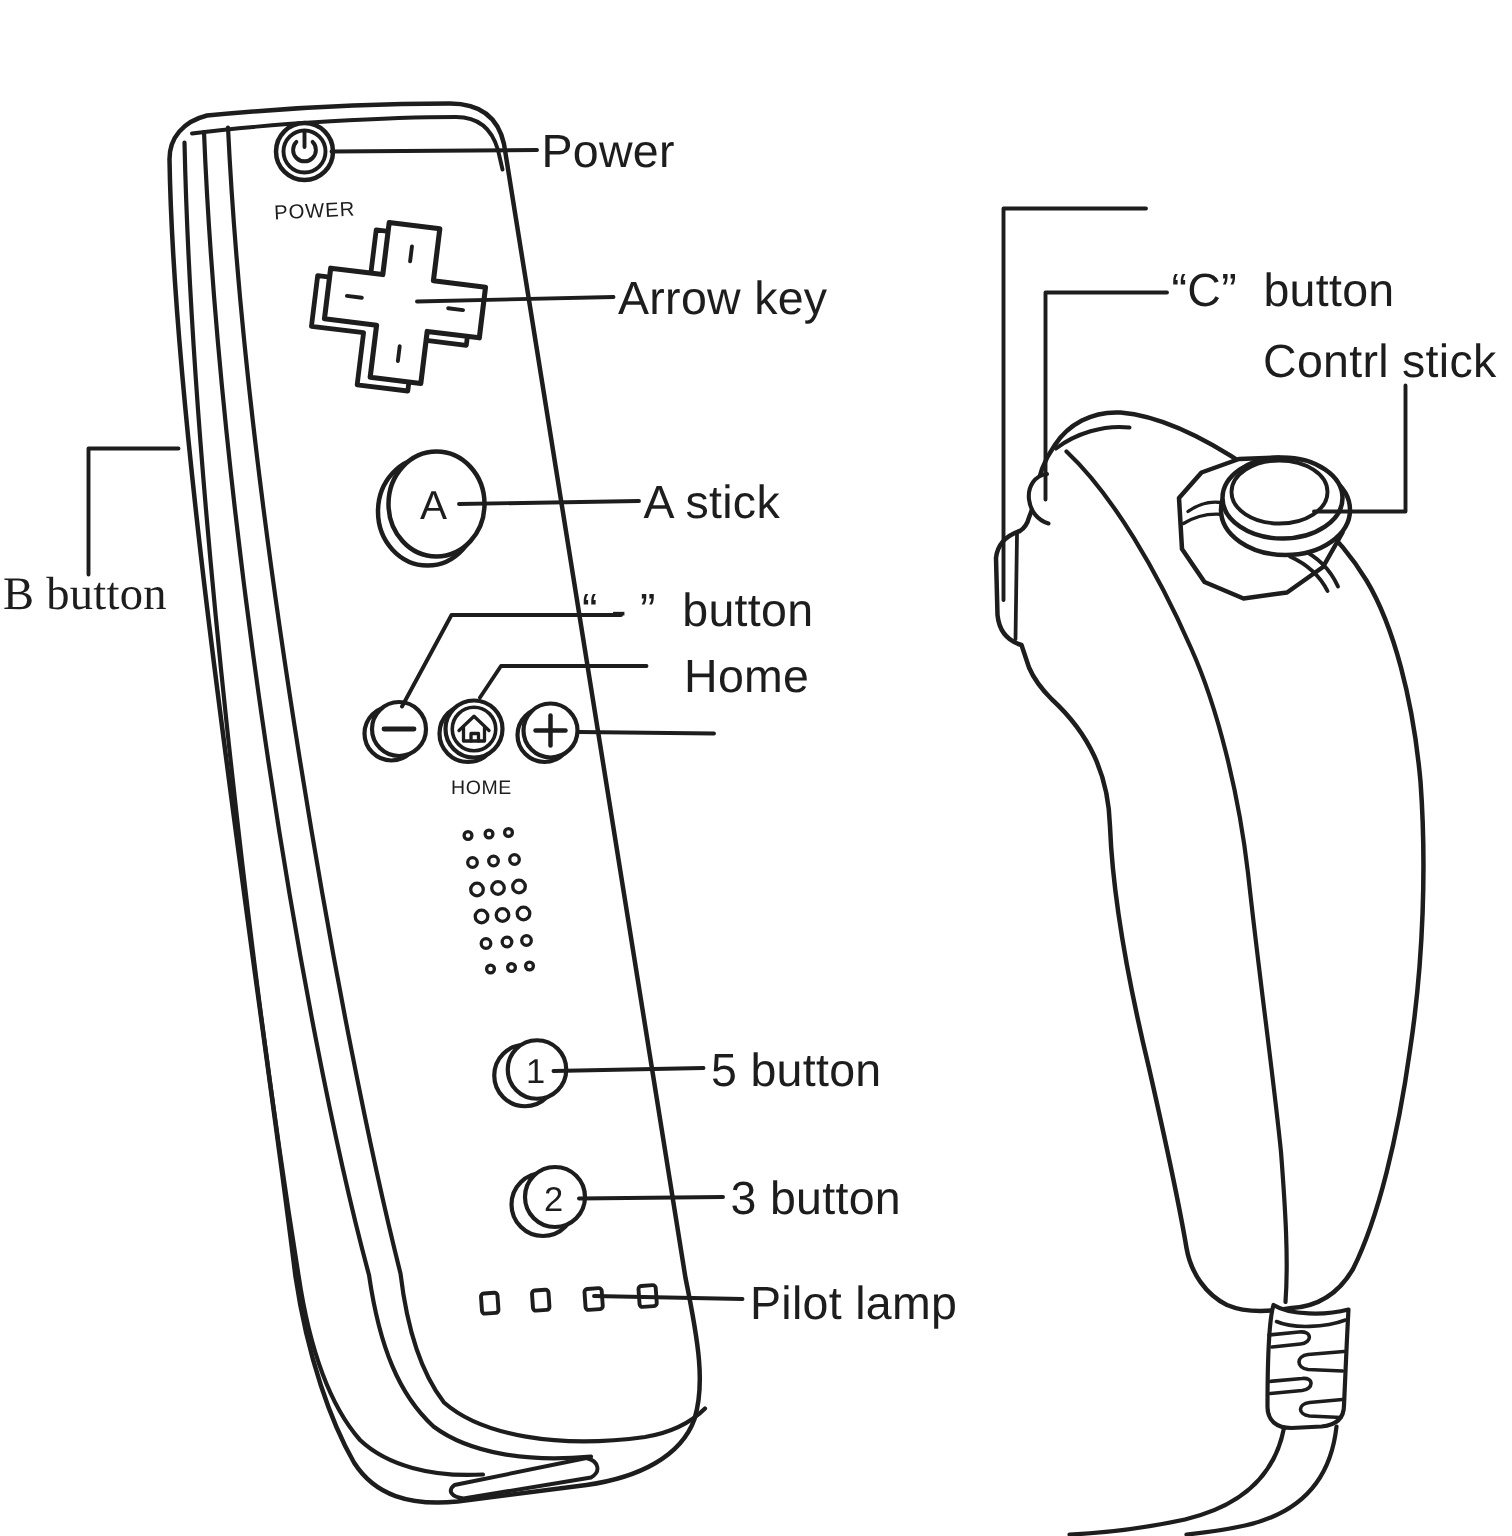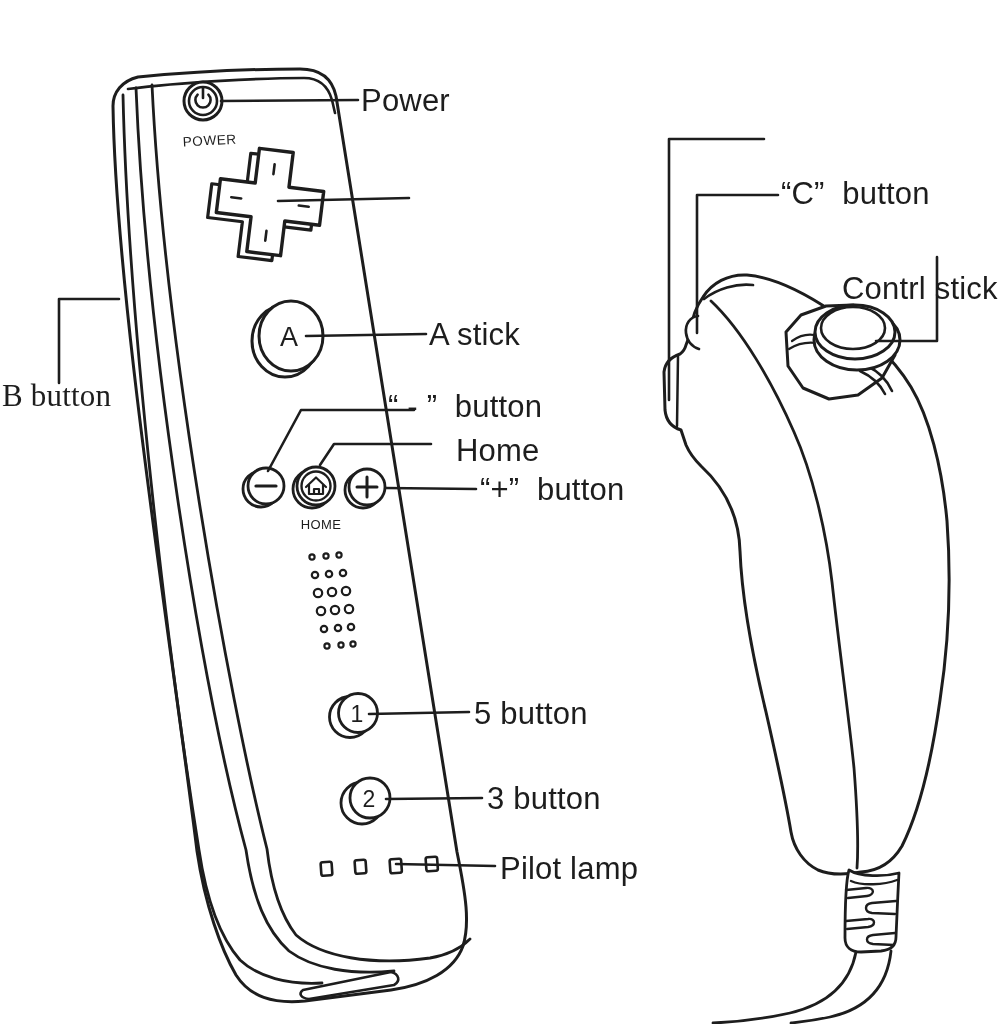--- a/index.html
+++ b/index.html
@@ -193,24 +193,24 @@
       <path d="M 369,714 L 469,712"></path>
       <path d="M 386,799 L 482,798"></path>
       <path d="M 396,864 L 495,866"></path>
       <path d="M 764,139 L 669,139 L 669,400"></path>
       <path d="M 778,195 L 697,195 L 697,333"></path>
       <path d="M 937,257 L 937,341 L 876,341"></path>
     </g>
   </svg>
 
   <div class="callout" style="left:361px;top:84px;">Power</div>
+  <div class="callout" style="left:412px;top:182px;">Arrow key</div>
   <div class="callout" style="left:429px;top:318px;">A stick</div>
   <div class="callout" style="left:2px;top:379px;font-family:Liberation Serif, serif;">B button</div>
   <div class="callout" style="left:388px;top:390px;">“ - ”  button</div>
   <div class="callout" style="left:456px;top:434px;">Home</div>
-  <div class="callout" style="left:480px;top:473px;">“+”  button</div>
   <div class="callout" style="left:474px;top:697px;">5 button</div>
   <div class="callout" style="left:487px;top:782px;">3 button</div>
   <div class="callout" style="left:500px;top:852px;">Pilot lamp</div>
   <div class="callout" style="left:781px;top:177px;">“C”  button</div>
-  <div class="callout" style="left:842px;top:224px;margin-top:48px;">Contrl stick</div>
+  <div class="callout" style="left:842px;top:224px;">Contrl stick</div>
 
 </div>
 
 </body></html>

